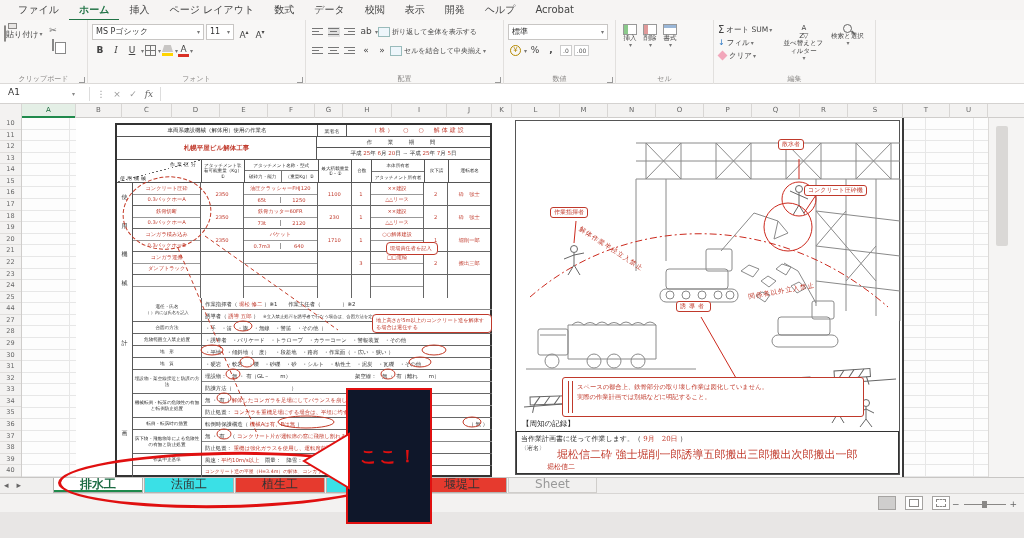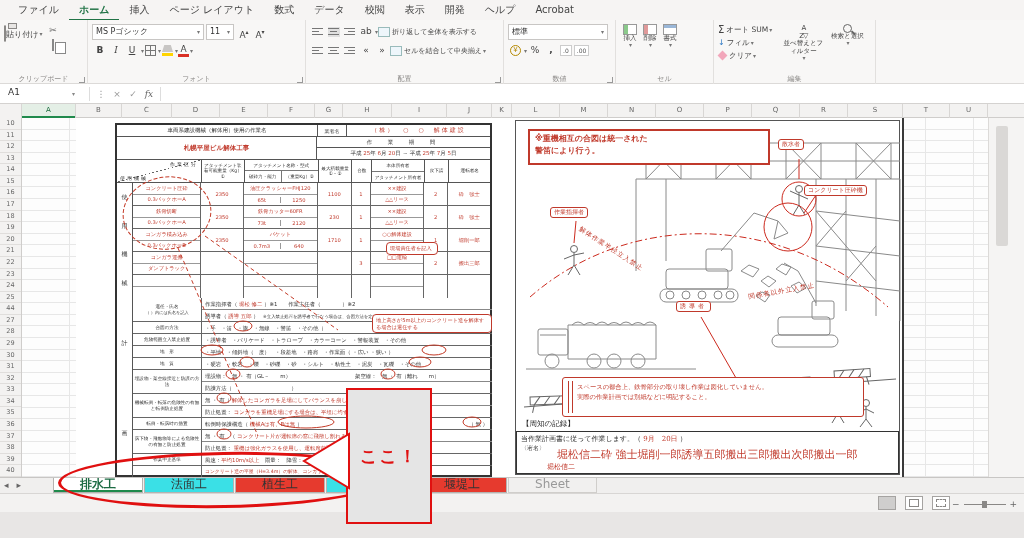--- a/index.html
+++ b/index.html
@@ -192,21 +192,21 @@
   .vw-break:after{content:"";position:absolute;inset:2px 3px;border:1px dashed #8a8886}
   .zoomer{position:absolute;left:952px;top:5px;display:flex;align-items:center;gap:4px;color:#666;font-size:9px}
   .ztrack{width:42px;height:1px;background:#8a8886;position:relative}
   .zthumb{position:absolute;left:18px;top:-3px;width:5px;height:7px;background:#8a8886}
 
   .bottomstrip{position:absolute;left:0;top:512px;width:1024px;height:26px;background:#e8e6e5}
 
   
   .ann-ellipse{position:absolute;left:58px;top:452px;width:332px;height:56px;border:3px solid #e01010;border-radius:50%;z-index:19;transform:rotate(-1deg);pointer-events:none}
   .ann-arrow{position:absolute;left:300px;top:430px;z-index:21;pointer-events:none}
-  .ann-box{position:absolute;left:346px;top:388px;width:86px;height:136px;background:#e5e5e5;border:2px solid #e01010;z-index:20;display:flex;align-items:center;justify-content:center}
+  .ann-box{position:absolute;left:346px;top:388px;width:86px;height:136px;background:#0f172a;border:2px solid #e01010;z-index:20;display:flex;align-items:center;justify-content:center}
   .ann-box span{color:#e01010;font-size:17px;font-weight:bold;letter-spacing:2px}
 </style>
 </head>
 <body>
 
 <div id="app">
 
   <div class="menubar">
     <div class="mtabs">
 
@@ -731,24 +731,20 @@
               <path d="M4 8 L10 0 M14 8 L20 0 M24 8 L30 0 M4 8 L2 16 M32 8 L34 16"></path>
             </g>
         </g>
         <g stroke="#cc2a1e" fill="none" stroke-width="1">
           <path d="M14 176 C110 92 260 88 372 186" stroke-dasharray="7 3 2 3"></path>
           <circle cx="272" cy="106" r="24"></circle>
           <circle cx="283" cy="78" r="17"></circle>
           <path d="M60 100 L58 122 M283 38 L283 58 M300 74 L288 92 M185 196 L224 264"></path>
         </g>
       </svg>
-      <div class="warnbox">
-        <div>※重機相互の合図は統一された</div>
-        <div>警笛により行う。</div>
-      </div>
       <span class="ilabel il-leader">作業指揮者</span>
       <span class="ilabel il-sprinkler">散水者</span>
       <span class="ilabel il-crusher">コンクリート圧砕機</span>
       <span class="ilabel il-guide">誘導者</span>
       <span class="diagtext dt-radius">解体作業半径立入禁止</span>
       <span class="diagtext dt-persons">関係者以外立入禁止</span>
       <div class="scrollnote">
         <div>スペースの都合上、鉄骨部分の取り壊し作業は図化していません。</div>
         <div>実際の作業計画では別紙などに明記すること。</div>
       </div>

